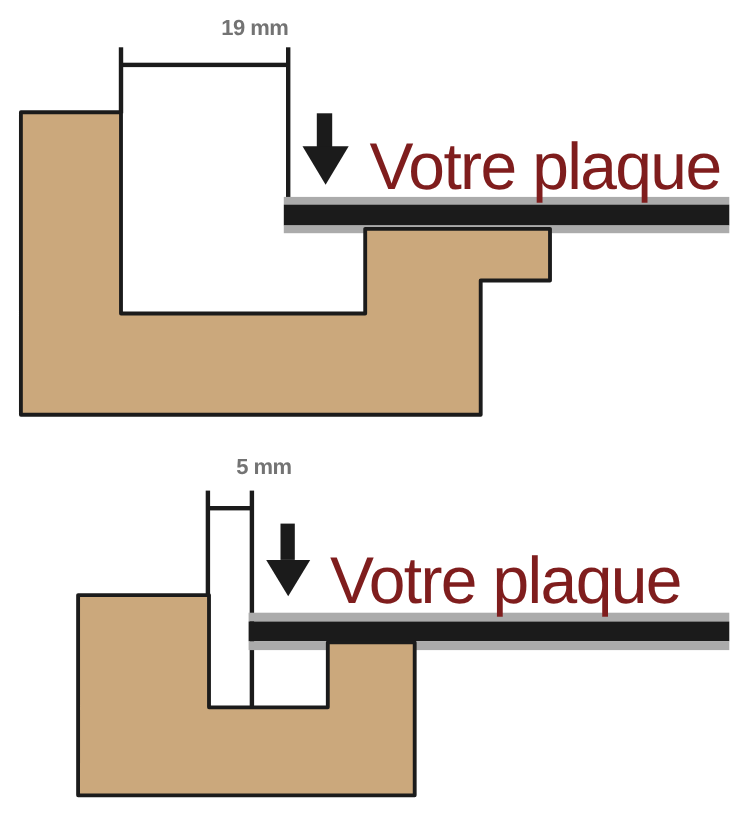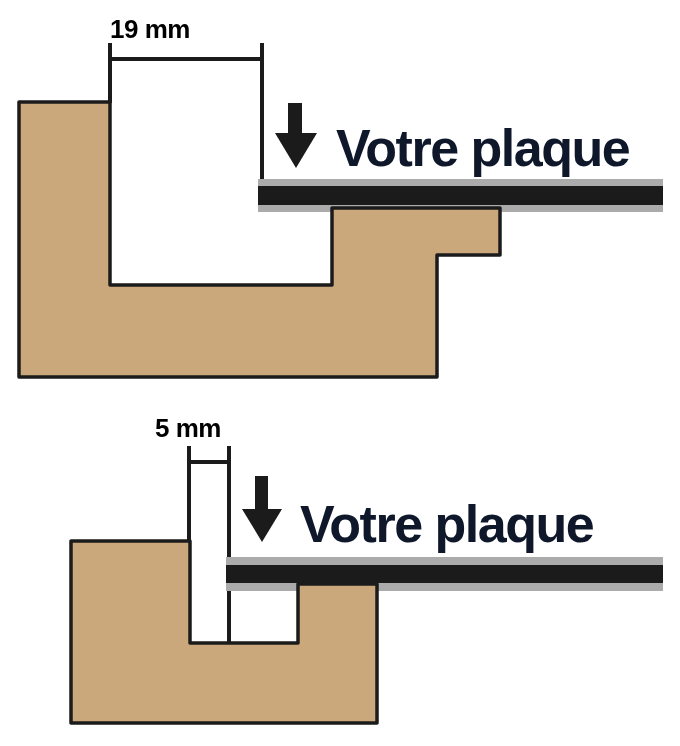--- a/index.html
+++ b/index.html
@@ -9,35 +9,35 @@
     background:#ffffff;
     overflow:hidden;
     font-family:"Liberation Sans", sans-serif;
   }
   #diagram-canvas{
     position:absolute;left:0;top:0;width:680px;height:746px;display:block;
   }
   .dim-label{
     position:absolute;
     font-weight:bold;
-    font-size:26px;
+    font-size:20px;
     letter-spacing:-0.5px;
-    color:#000000;
-    text-align:left;
+    color:#737373;
+    text-align:right;
     line-height:1;
     white-space:nowrap;
   }
   #top-dim-label{left:110px;top:16px;width:152px;}
   #bottom-dim-label{left:155px;top:405px;width:110px;margin-top:10px;}
   .plaque-label{
     position:absolute;
-    font-weight:bold;
-    font-size:52px;
+    font-weight:normal;
+    font-size:60px;
     letter-spacing:-1.5px;
-    color:#0f172a;
+    color:#7f1d1d;
     line-height:1;
     white-space:nowrap;
   }
   #top-plaque-label{left:336px;top:122px;}
   #bottom-plaque-label{left:300px;top:498px;}
 </style>
 </head>
 <body>
 
 <div id="stage">

